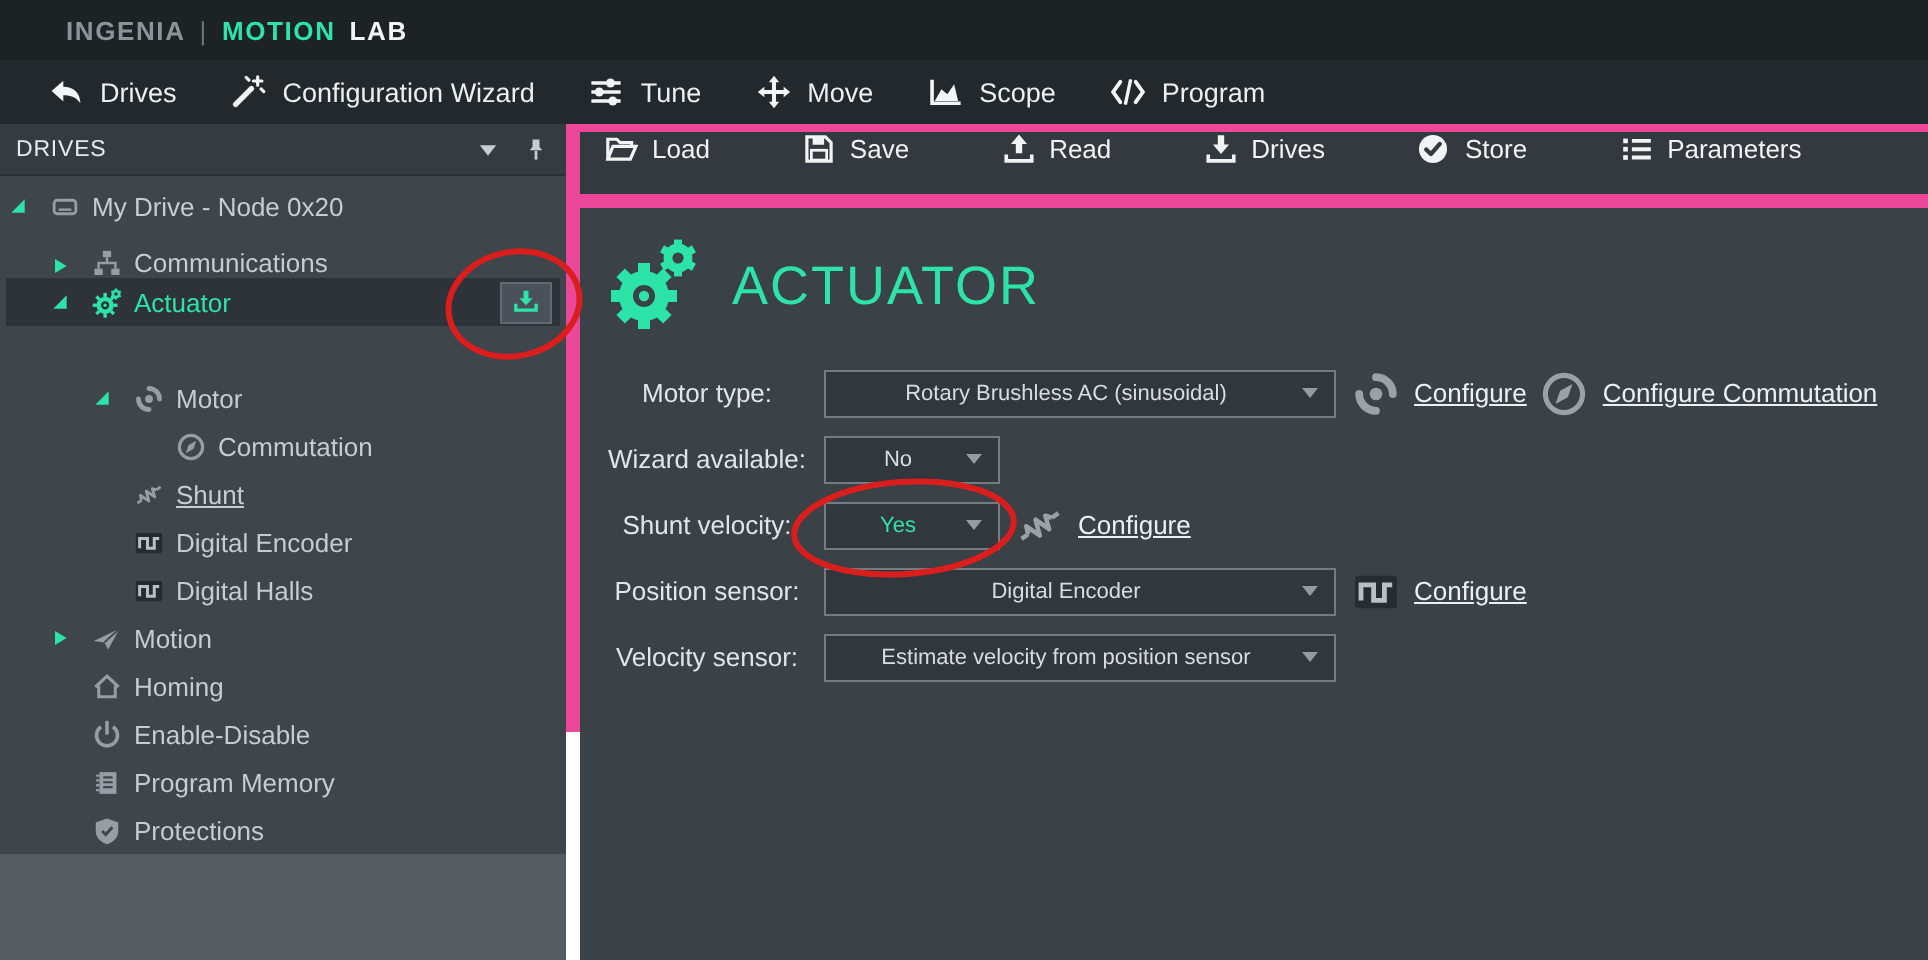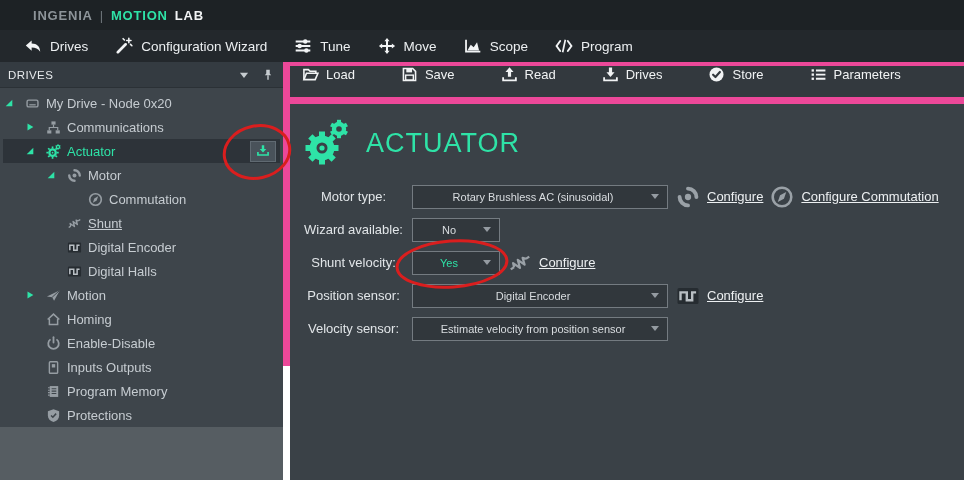--- a/index.html
+++ b/index.html
@@ -167,21 +167,21 @@
             </svg>
           </span>
           <span class="ticon">
             <svg viewBox="0 0 16 16" width="100%" height="100%" fill="none">
               <rect x="2.2" y="4.4" width="11.6" height="7.2" rx="1.6" stroke="currentColor" stroke-width="1.5"></rect>
               <path d="M4.6 9.4 H11.4" stroke="currentColor" stroke-width="1.3"></path>
             </svg>
           </span>
           <span class="label">My Drive - Node 0x20</span>
         </div>
-        <div class="tree-row" style="padding-left: 22px;">
+        <div class="tree-row" style="padding-left: 22px; align-items: flex-end;">
           <span class="arrow">
             <svg viewBox="0 0 12 12" width="100%" height="100%" fill="none">
               <path d="M3 1.8 L10 6 L3 10.2 Z" fill="currentColor"></path>
             </svg>
           </span>
           <span class="ticon">
             <svg viewBox="0 0 16 16" width="100%" height="100%" fill="none">
               <rect x="5.8" y="1.5" width="4.4" height="3.4" fill="currentColor"></rect>
               <rect x="1.3" y="11" width="4.4" height="3.4" fill="currentColor"></rect>
               <rect x="10.3" y="11" width="4.4" height="3.4" fill="currentColor"></rect>
@@ -222,21 +222,21 @@
           <span class="label">Actuator</span>
           <span class="dl-btn">
             <span style="display:inline-flex;width:14px;height:14px;">
               <svg viewBox="0 0 16 16" width="100%" height="100%" fill="none">
                 <path d="M6.6 1.5 H9.4 V5.8 H11.8 L8 9.8 L4.2 5.8 H6.6 Z" fill="currentColor"></path>
                 <path d="M2.2 9 V12.6 H13.8 V9" stroke="currentColor" stroke-width="1.9"></path>
               </svg>
             </span>
           </span>
         </div>
-        <div class="tree-row" style="padding-left: 43px;">
+        <div class="tree-row" style="padding-left: 43px; margin-top: 24px;">
           <span class="arrow">
             <svg viewBox="0 0 12 12" width="100%" height="100%" fill="none">
               <path d="M10 2 V10 H2 Z" fill="currentColor"></path>
             </svg>
           </span>
           <span class="ticon">
             <svg viewBox="0 0 16 16" width="100%" height="100%" fill="none">
               <circle cx="8" cy="8" r="2.1" fill="currentColor"></circle>
               <path d="M13.6 8 A5.6 5.6 0 0 0 8 2.4" stroke="currentColor" stroke-width="2.6" stroke-linecap="round"></path>
               <path d="M2.4 8 A5.6 5.6 0 0 0 8 13.6" stroke="currentColor" stroke-width="2.6" stroke-linecap="round"></path>
@@ -315,30 +315,20 @@
         </div>
         <div class="tree-row" style="padding-left: 22px;">
           <span class="arrow"></span>
           <span class="ticon">
             <svg viewBox="0 0 16 16" width="100%" height="100%" fill="none">
               <path d="M4.8 3.6 A5.6 5.6 0 1 0 11.2 3.6" stroke="currentColor" stroke-width="1.9"></path>
               <path d="M8 1.2 V7" stroke="currentColor" stroke-width="1.9" stroke-linecap="round"></path>
             </svg>
           </span>
           <span class="label">Enable-Disable</span>
-        </div>
-        <div class="tree-row" style="padding-left: 22px;">
-          <span class="arrow"></span>
-          <span class="ticon">
-            <svg viewBox="0 0 16 16" width="100%" height="100%" fill="none">
-              <rect x="3.6" y="1.8" width="8.8" height="12.4" rx="1" stroke="currentColor" stroke-width="1.5"></rect>
-              <rect x="6.2" y="4.4" width="3.6" height="3.6" fill="currentColor"></rect>
-            </svg>
-          </span>
-          <span class="label">Inputs Outputs</span>
         </div>
         <div class="tree-row" style="padding-left: 22px;">
           <span class="arrow"></span>
           <span class="ticon">
             <svg viewBox="0 0 16 16" width="100%" height="100%" fill="none">
               <rect x="4" y="2.2" width="9" height="11.6" fill="currentColor"></rect>
               <path d="M2.2 4 H4 M2.2 6.6 H4 M2.2 9.2 H4 M2.2 11.8 H4" stroke="currentColor" stroke-width="1.2"></path>
               <path d="M6 5 H11 M6 7.6 H11 M6 10.2 H11" stroke="#3e454b" stroke-width="1.1"></path>
             </svg>
           </span>

